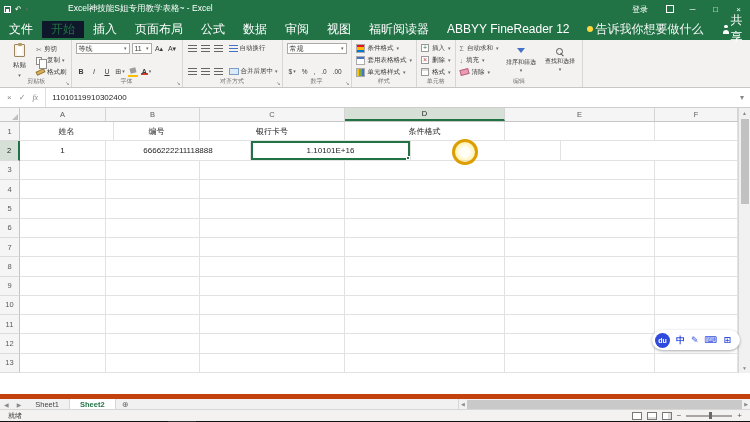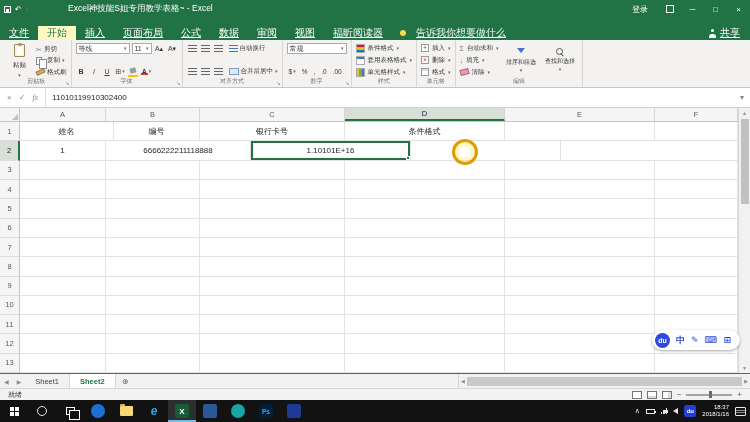--- a/index.html
+++ b/index.html
@@ -11,24 +11,24 @@
   .qat{display:flex;align-items:center;gap:4px;width:64px;font-size:8px;}
   .sv{width:7px;height:7px;border:1px solid #fff;position:relative;display:inline-block;}
   .sv::after{content:"";position:absolute;left:1px;right:1px;bottom:0;height:2.5px;background:#fff;}
   .tb-title{flex:1;text-align:left;font-size:8.5px;white-space:nowrap;overflow:hidden;}
   .tb-right{display:flex;align-items:center;height:100%;}
   .login{padding:0 10px;font-size:8px;height:100%;display:flex;align-items:center;}
   .rdo{width:8px;height:8px;border:1px solid #fff;display:inline-block;}
   .winbtn{width:23px;height:100%;display:flex;align-items:center;justify-content:center;font-size:8px;}
 
   
-  .tabrow{height:22px;background:#217346;display:flex;align-items:flex-end;color:#fff;font-size:10px;text-decoration:underline;}
+  .tabrow{height:22px;background:#217346;display:flex;align-items:center;color:#fff;font-size:12px;}
   .tab{display:flex;align-items:center;padding:0 9px;white-space:nowrap;}
-  .tab.active{background:#fef9c3;color:#217346;}
-  .tellme{display:flex;align-items:center;gap:10px;padding:0 8px;color:rgba(255,255,255,.95);white-space:nowrap;}
+  .tab.active{background:#0f172a;color:#217346;}
+  .tellme{display:flex;align-items:center;gap:3px;padding:0 8px;color:rgba(255,255,255,.95);white-space:nowrap;}
   .bulb{width:6px;height:6px;border-radius:50%;background:#ffd83d;display:inline-block;}
   .share{margin-left:auto;display:flex;align-items:center;gap:4px;padding:0 10px;}
   .person{position:relative;width:8px;height:9px;display:inline-block;}
   .person::before{content:"";position:absolute;top:0;left:2.5px;width:3.5px;height:3.5px;border-radius:50%;background:#fff;}
   .person::after{content:"";position:absolute;bottom:0;left:1px;width:6.5px;height:4px;border-radius:3px 3px 0 0;background:#fff;}
 
   
   .ribbon{height:48px;background:#f3f2f1;border-bottom:1px solid #c8c6c4;display:flex;align-items:stretch;padding-left:2px;color:#3b3a39;}
   .rgroup{position:relative;border-right:1px solid #d8d6d4;padding:2px 4px 9px 4px;display:flex;}
   .g-label{position:absolute;bottom:1px;left:0;right:0;text-align:center;font-size:6px;color:#797775;white-space:nowrap;}
@@ -106,21 +106,21 @@
   .vthumb{width:8px;height:85px;background:#c1c1c1;margin-top:3px;}
   .varrow.bot{margin-top:auto;}
 
   
   .click-circle{position:absolute;left:452px;top:139px;width:26px;height:26px;border-radius:50%;border:3px solid #dc9e00;background:radial-gradient(circle,rgba(255,255,200,0.15) 30%,rgba(255,208,0,0.5) 100%);z-index:6;}
   .imepill{position:absolute;top:330px;right:10px;height:20px;background:#fff;border-radius:10px;box-shadow:0 1px 3px rgba(0,0,0,.35);display:flex;align-items:center;gap:6px;padding:0 9px 0 3px;color:#2f4bdd;font-size:9px;z-index:6;}
   .du-badge{width:15px;height:15px;border-radius:50%;background:#2f4bdd;color:#fff;font-size:7px;font-weight:bold;display:flex;align-items:center;justify-content:center;}
   .ime-ic{font-weight:bold;}
 
   
-  .tabbar{height:15px;background:#f1f1f1;border-top:1px solid #c2410c;display:flex;align-items:stretch;font-size:7.5px;color:#444;}
+  .tabbar{height:15px;background:#f1f1f1;border-top:5px solid #c2410c;display:flex;align-items:stretch;font-size:7.5px;color:#444;margin-top:21px;}
   .tnav{display:flex;align-items:center;padding:0 4px;color:#8a8a8a;font-size:6px;}
   .stab{display:flex;align-items:center;padding:0 10px;border-right:1px solid #d6d6d6;}
   .stab.active{background:#fff;color:#217346;font-weight:bold;}
   .addsheet{display:flex;align-items:center;padding:0 6px;color:#666;font-size:8px;}
   .hscroll{margin-left:auto;display:flex;align-items:center;width:292px;border-left:1px solid #d6d6d6;padding:0 2px;gap:2px;color:#8a8a8a;font-size:5px;}
   .hthumb{flex:1;height:9px;background:#c9c9c9;}
 
   
   .statusbar{height:12px;background:#f3f2f1;border-top:1px solid #d6d6d6;display:flex;align-items:center;font-size:7px;color:#444;padding:0 8px;}
   .sb-right{margin-left:auto;display:flex;align-items:center;gap:5px;}
@@ -189,20 +189,21 @@
   <div class="tabrow">
     <div class="tab">文件</div>
     <div class="tab active">开始</div>
     <div class="tab">插入</div>
     <div class="tab">页面布局</div>
     <div class="tab">公式</div>
     <div class="tab">数据</div>
     <div class="tab">审阅</div>
     <div class="tab">视图</div>
     <div class="tab">福昕阅读器</div>
+    <div class="tab">ABBYY FineReader 12</div>
     <div class="tellme">
       <span class="bulb"></span>
       <span>告诉我你想要做什么</span>
     </div>
     <div class="share">
       <span class="person"></span>
       <span>共享</span>
     </div>
   </div>
 

